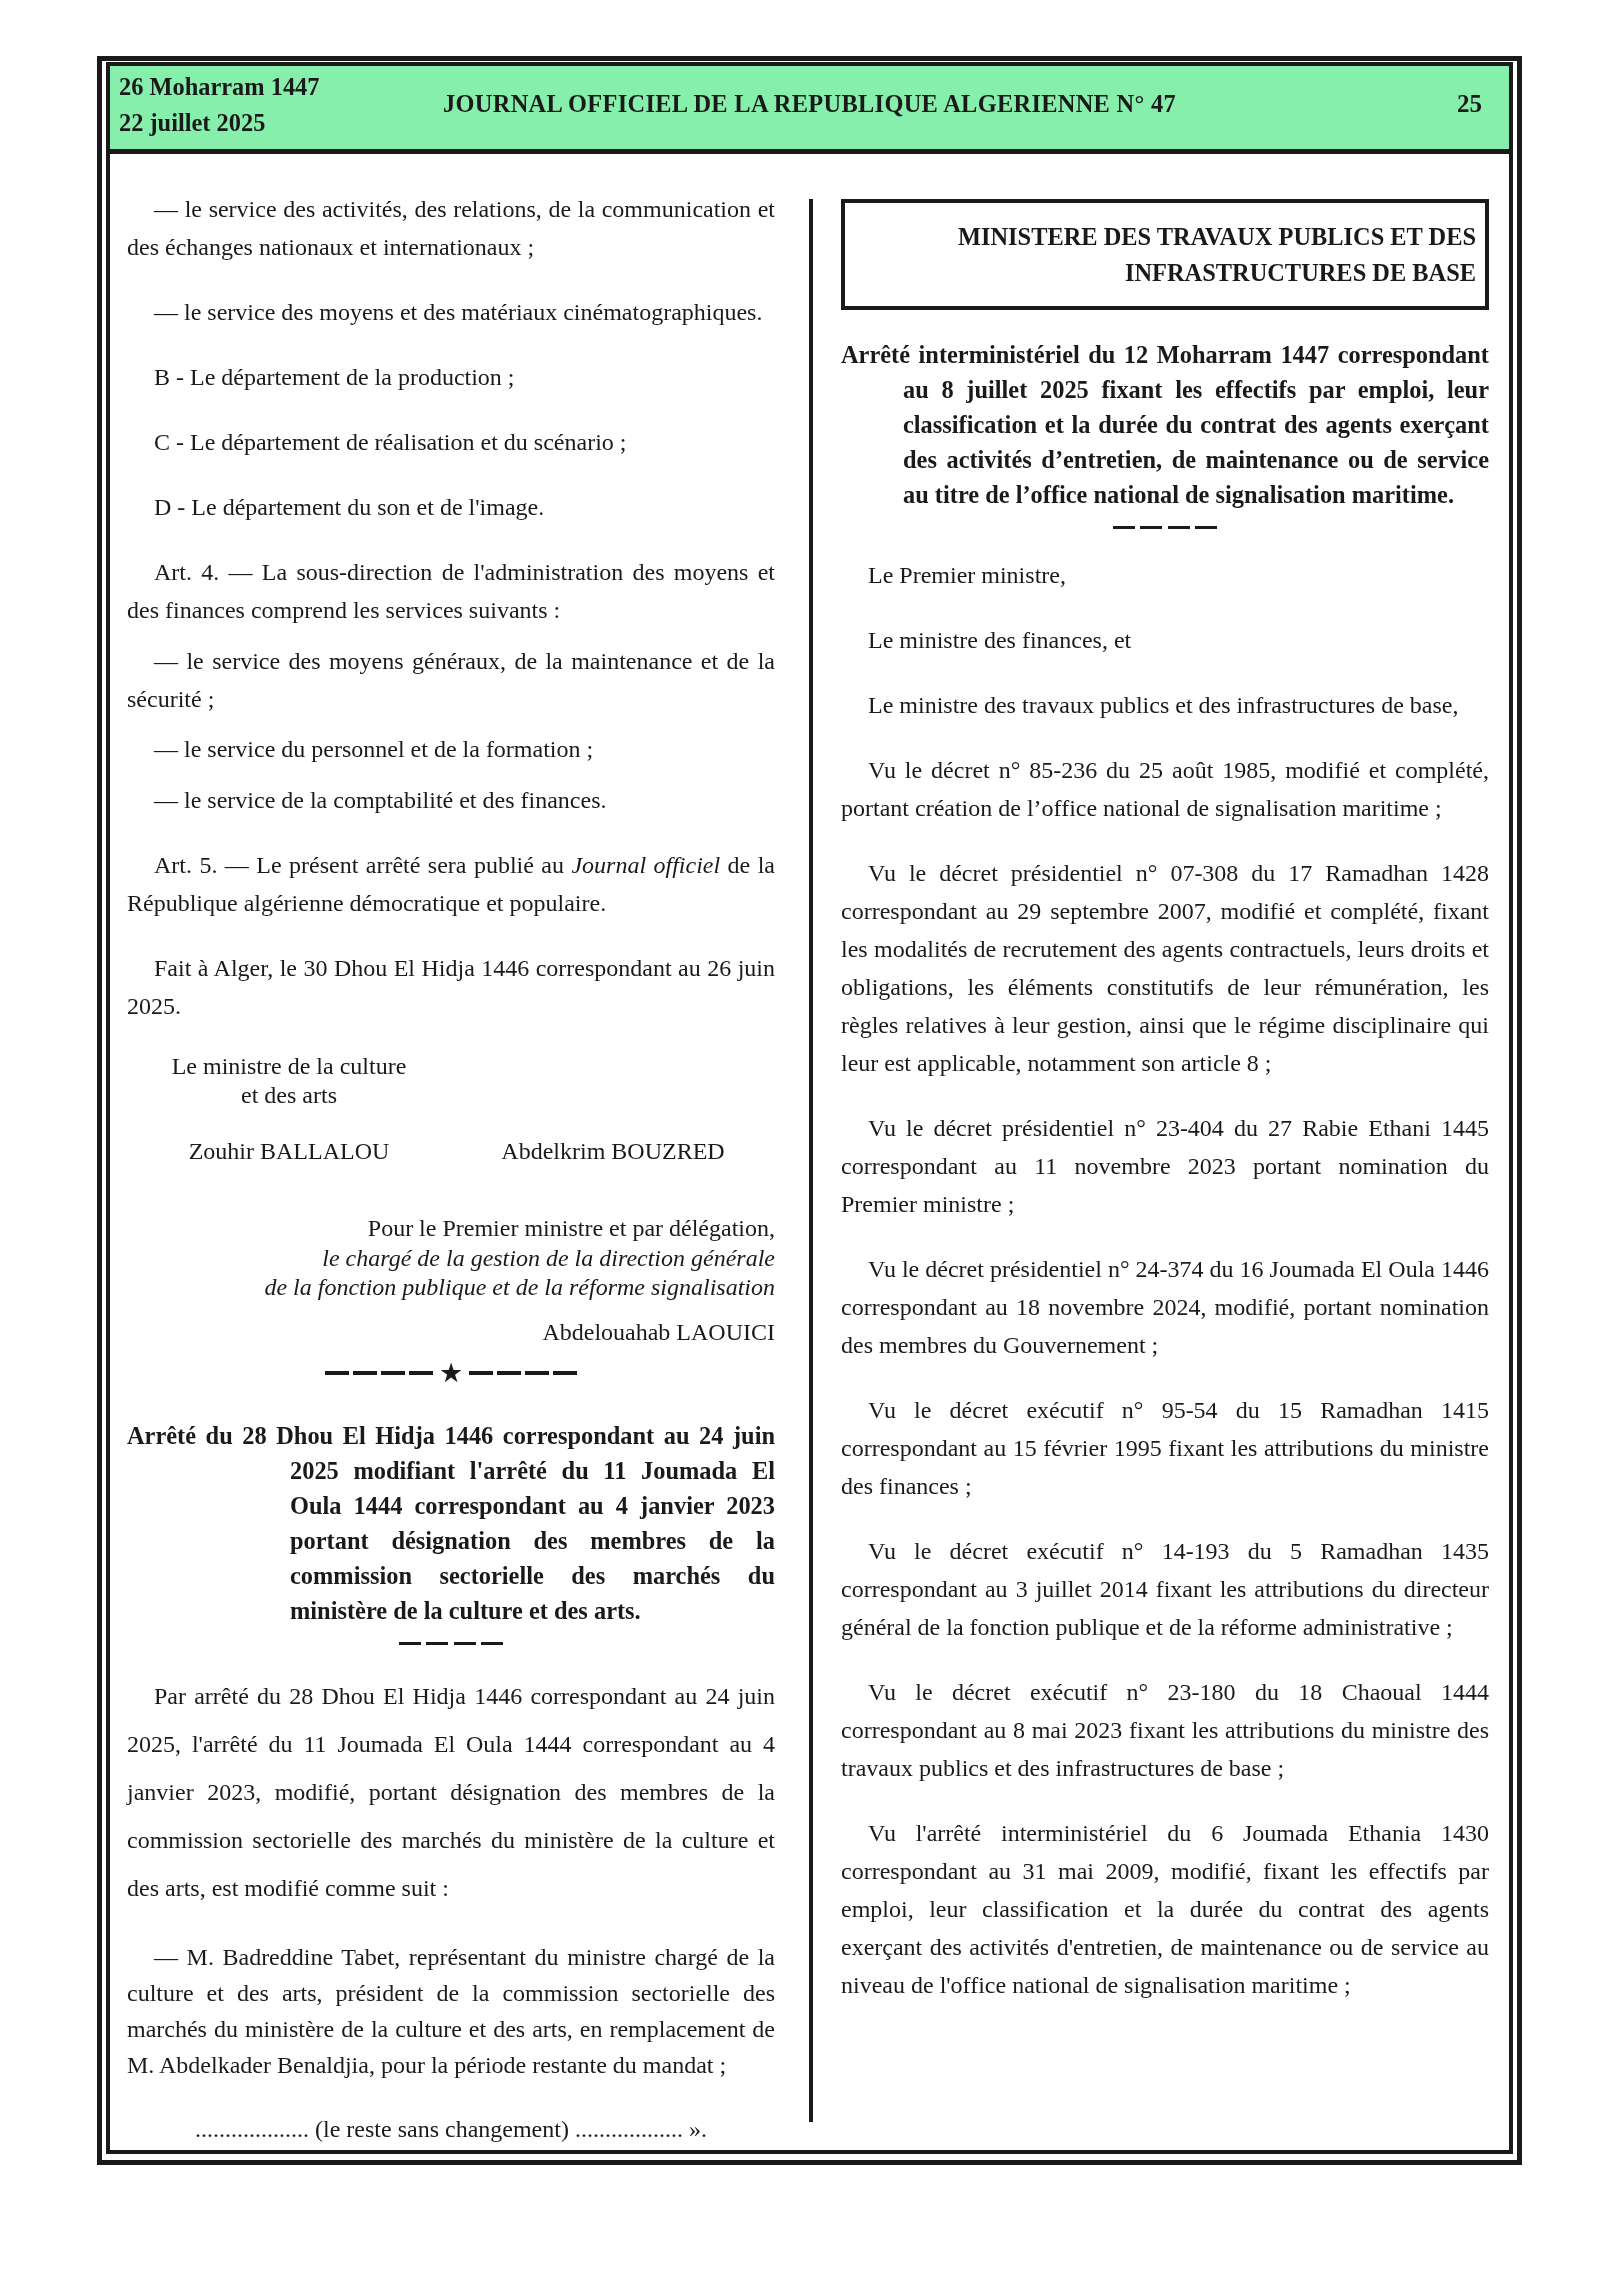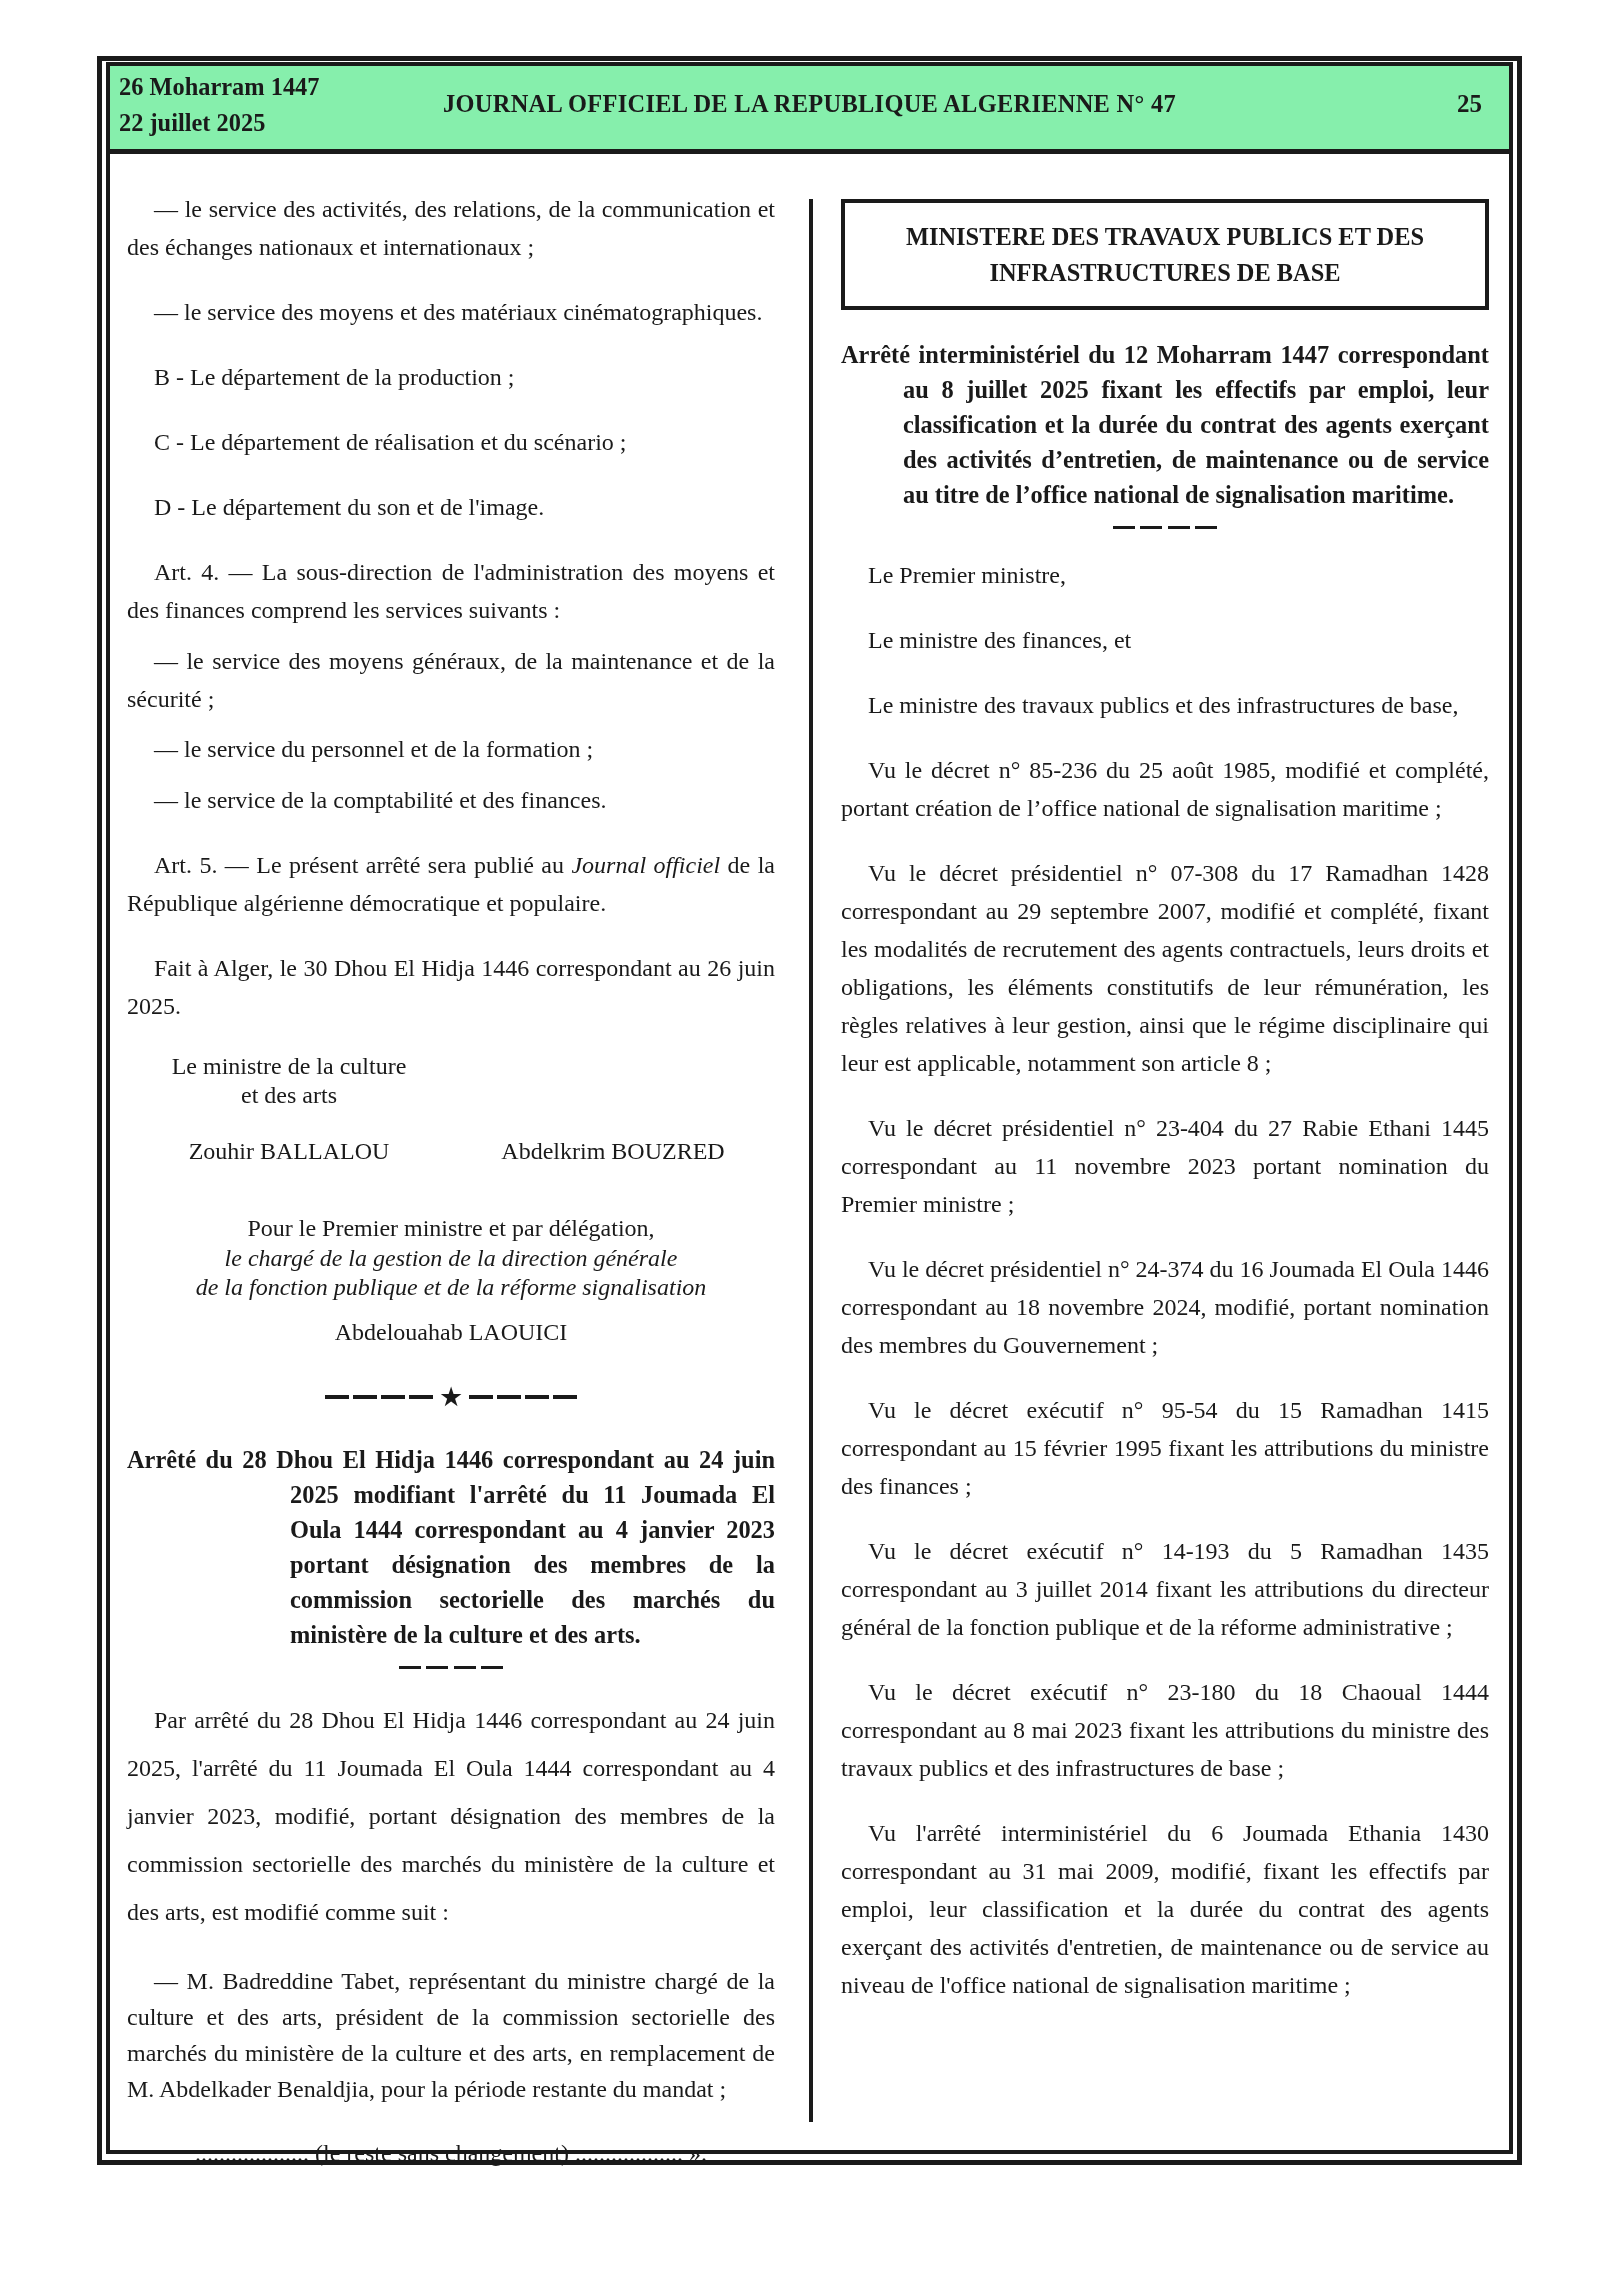--- a/index.html
+++ b/index.html
@@ -24,34 +24,34 @@
   .divider { position:absolute; left:809px; top:199px; width:3.6px; height:1923px; background:#1a1a1a; }
 
   .p { margin:0 0 27px 0; text-indent:27px; }
   .center { text-align:center; text-indent:0; }
   .italic { font-style:italic; }
   .tight { margin-bottom:12.7px; }
   .sig-row { display:flex; justify-content:space-between; text-align:center; line-height:29px; margin:0 0 22px 0; }
   .sig-row > div { width:50%; }
   .sig-names { display:flex; justify-content:space-between; text-align:center; margin:0 0 43px 0; }
   .sig-names > div { width:50%; }
-  .deleg { text-align:center; line-height:31px; margin-bottom:36px; }
+  .deleg { text-align:right; line-height:31px; margin-bottom:12px; }
   .deleg .it { font-style:italic; line-height:29px; }
 
   .star-sep { display:flex; align-items:center; justify-content:center; gap:4.5px; margin:7.2px 0 31px 0; }
   .dash { display:inline-block; width:23.5px; height:4.5px; background:#1a1a1a; }
   .star { font-size:27px; line-height:27px; margin:0 1.8px; }
   .dash-sep { display:flex; justify-content:center; gap:5.4px; margin:5.4px 0 27px 0; }
   .dash-sep .d { width:22px; height:2.7px; background:#1a1a1a; display:inline-block; }
 
   .decree-title { font-weight:bold; text-align:justify; padding-left:163px; text-indent:-163px;
                   line-height:35px; margin:0 0 14.5px 0; font-size:24.4px; }
   .decree-title.r { padding-left:62px; text-indent:-62px; }
 
-  .ministry-box { border:4.5px solid #1a1a1a; padding:16.3px 9px 14.5px 9px; text-align:center;
+  .ministry-box { border:4.5px solid #1a1a1a; padding:16.3px 9px 14.5px 9px; text-align:right;
                   font-weight:bold; font-size:24.4px; line-height:36px; margin:9px 0 27px 0; }
   .members-head { font-weight:bold; text-indent:27px; margin:0 0 20px 0; }
 </style>
 </head>
 <body>
 
 <div class="frame-outer"></div>
 <div class="frame-inner"></div>
 
 <div class="header">

